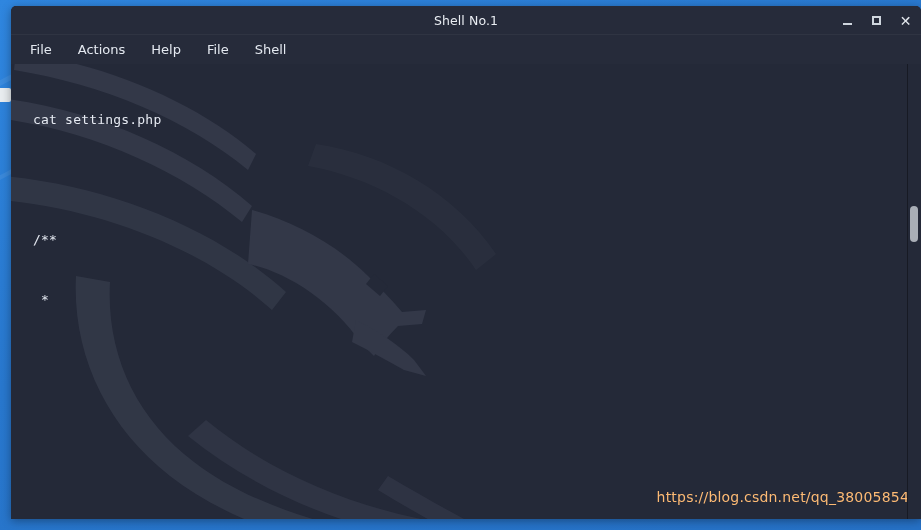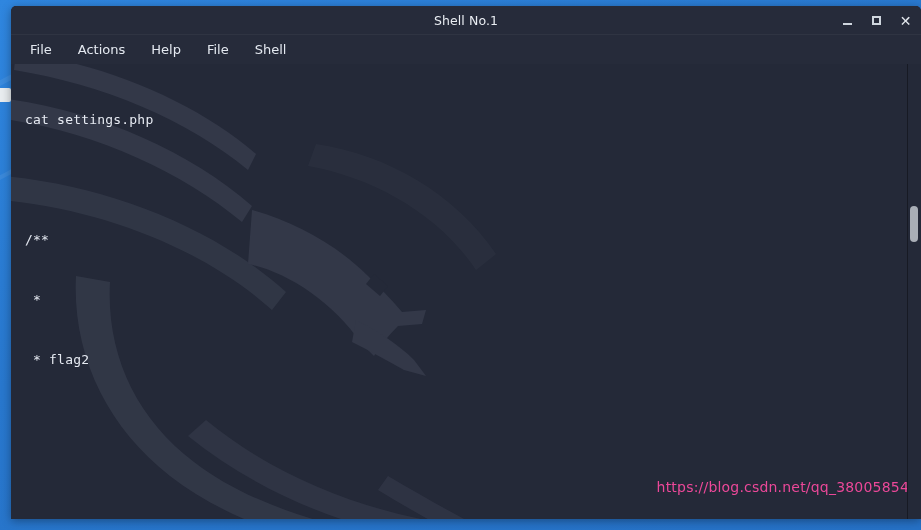--- a/index.html
+++ b/index.html
@@ -164,29 +164,29 @@
     position: relative;
     z-index: 2;
     padding: 6px 0 0 14px;
     color: #e6eaf2;
     font-family: "DejaVu Sans Mono", monospace;
     font-size: 13px;
     line-height: 20px;
     white-space: pre;
     letter-spacing: 0.2px;
   }
-  .term-line { height: 20px; }
+  .term-line { height: 20px; margin-left: 8px; }
 
   
   #csdn-watermark {
     position: absolute;
     right: 12px;
-    bottom: 24px;
+    bottom: 14px;
     z-index: 3;
-    color: #ec4899;
+    color: #fdba74;
     font-family: "DejaVu Sans", sans-serif;
     font-size: 14px;
     letter-spacing: 0.2px;
   }
 
   
   #terminal-scrollbar {
     position: absolute;
     right: 0;
     top: 0;
@@ -281,21 +281,20 @@
           <path d="M360 120 C430 130 500 170 540 230 L520 246
                    C484 192 420 154 352 142 Z" opacity="0.35"></path>
         </g>
       </svg>
 
       <div id="terminal-text">
         <div class="term-line">cat settings.php</div>
         <div class="term-line"></div>
         <div class="term-line">/**</div>
         <div class="term-line"> *</div>
-        <div class="term-line"> * flag2</div>
         
         
         
         
         
         
         
         
         
         

